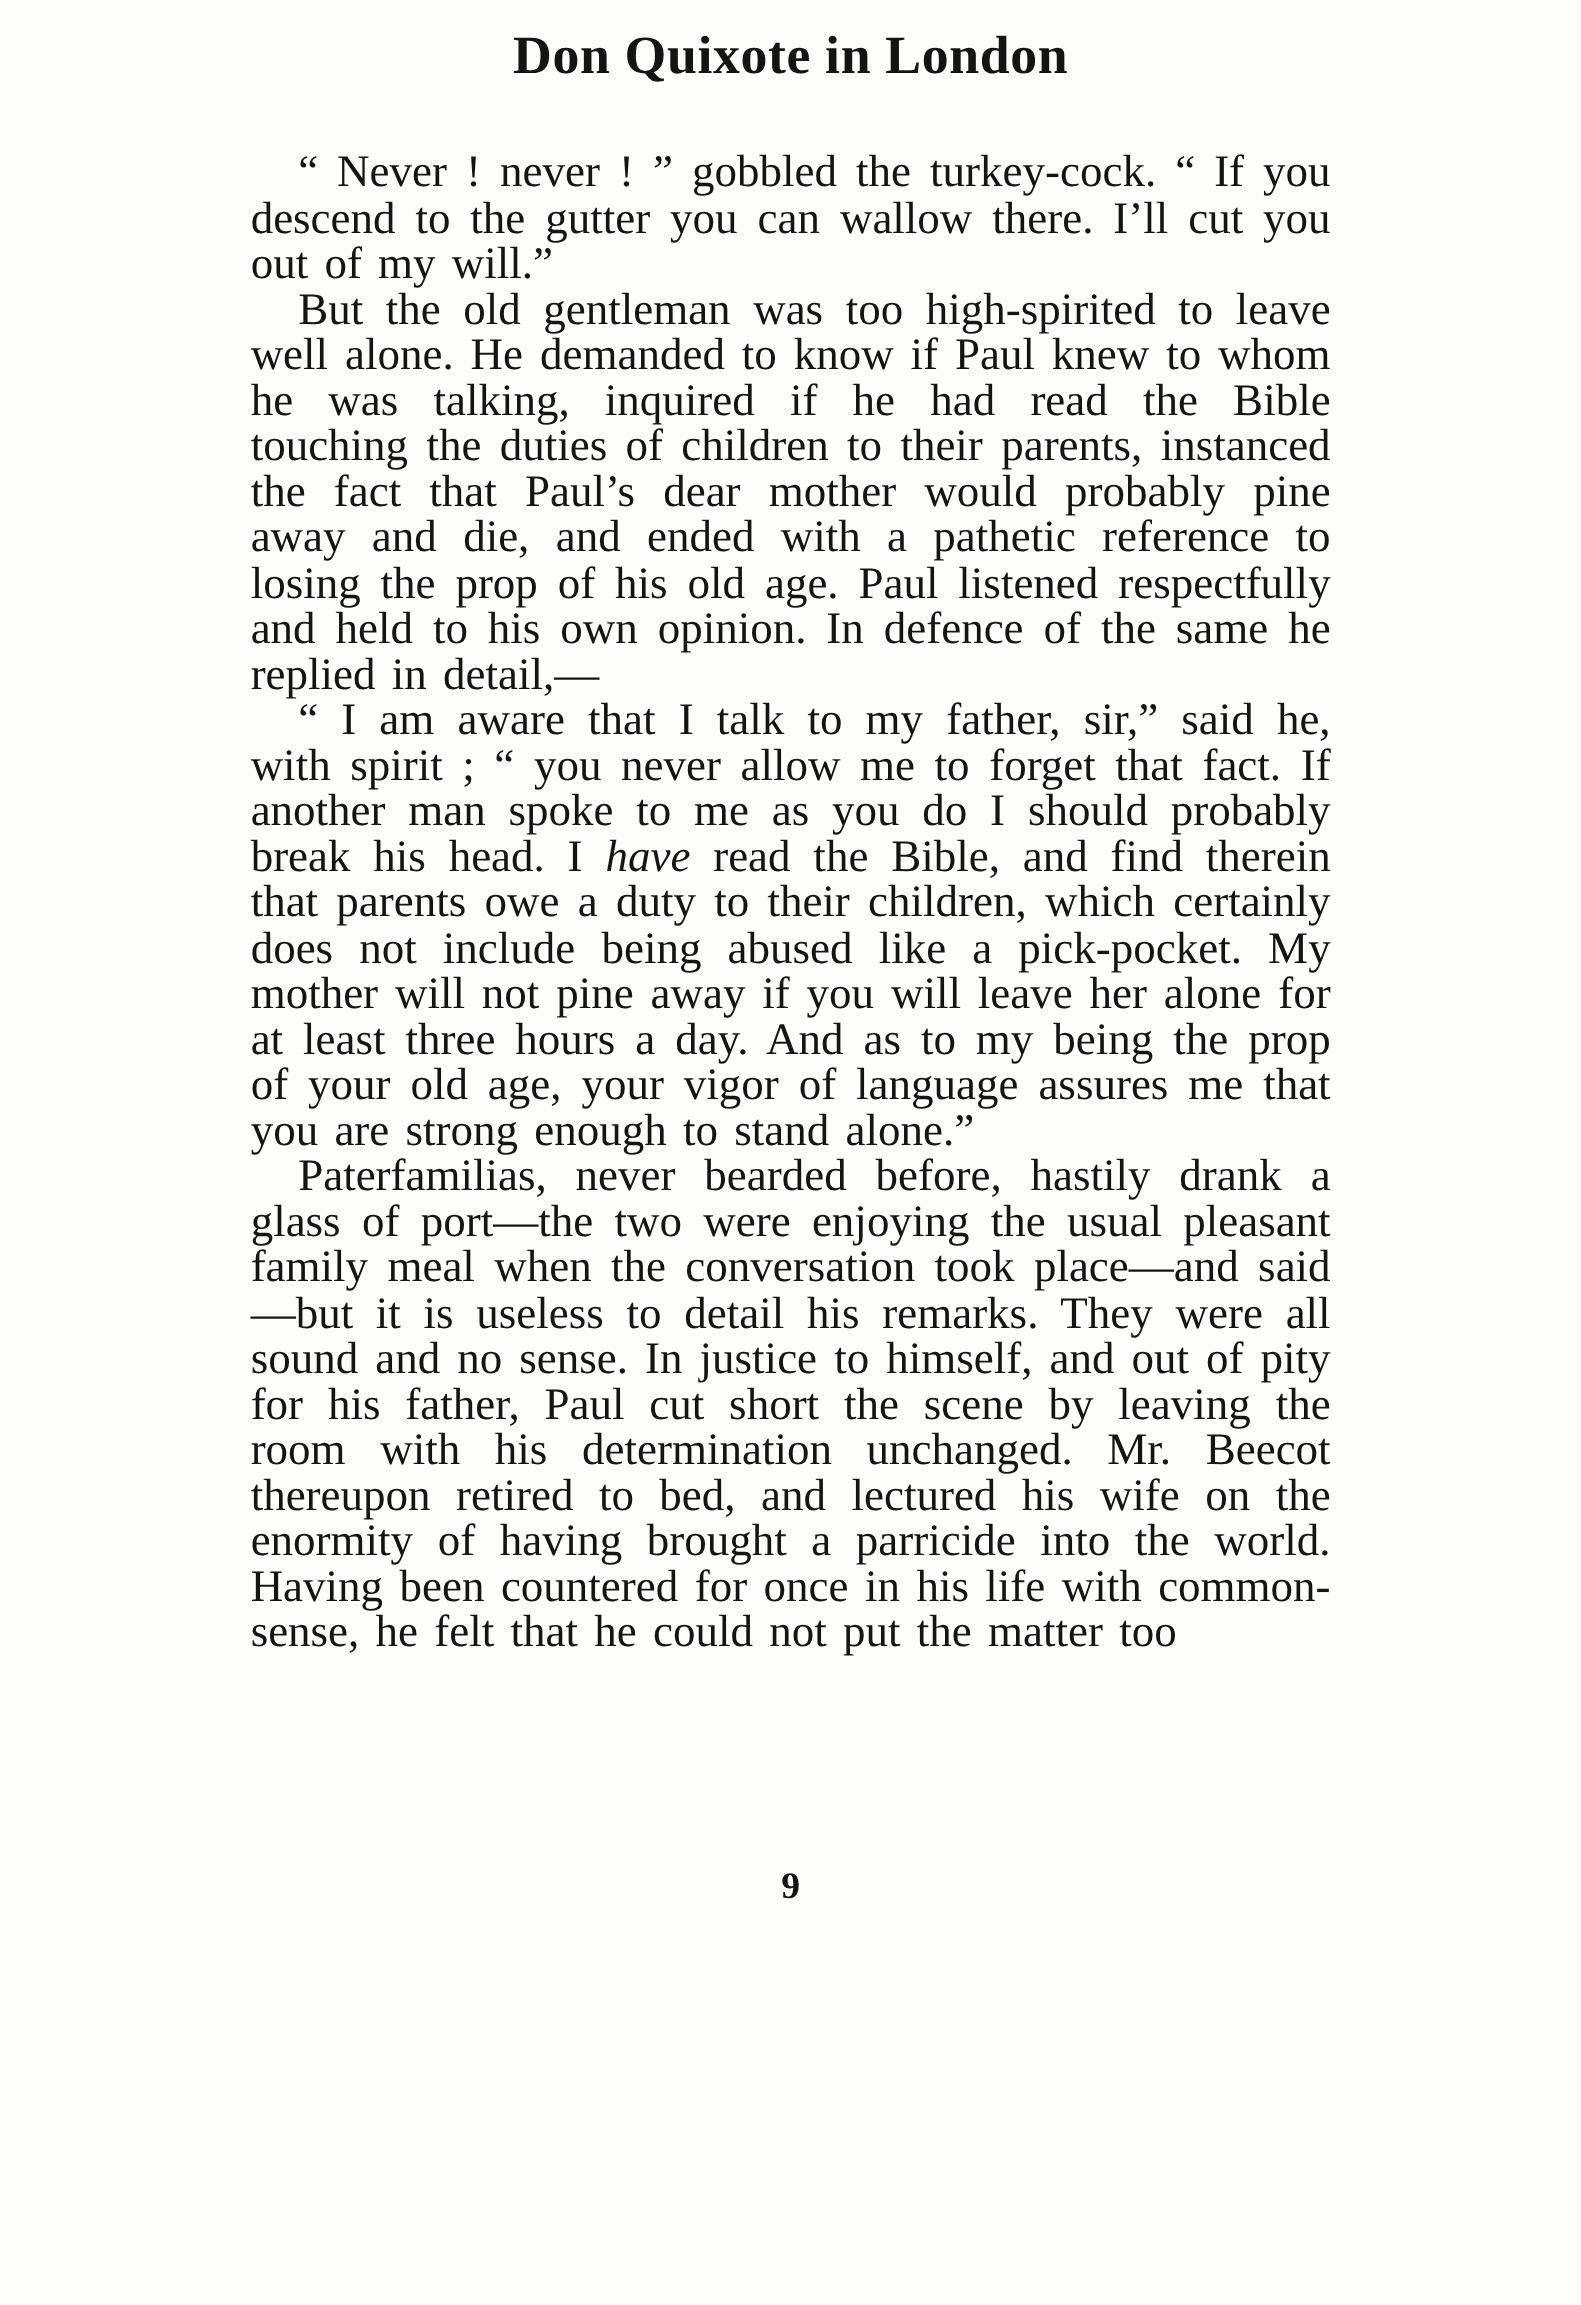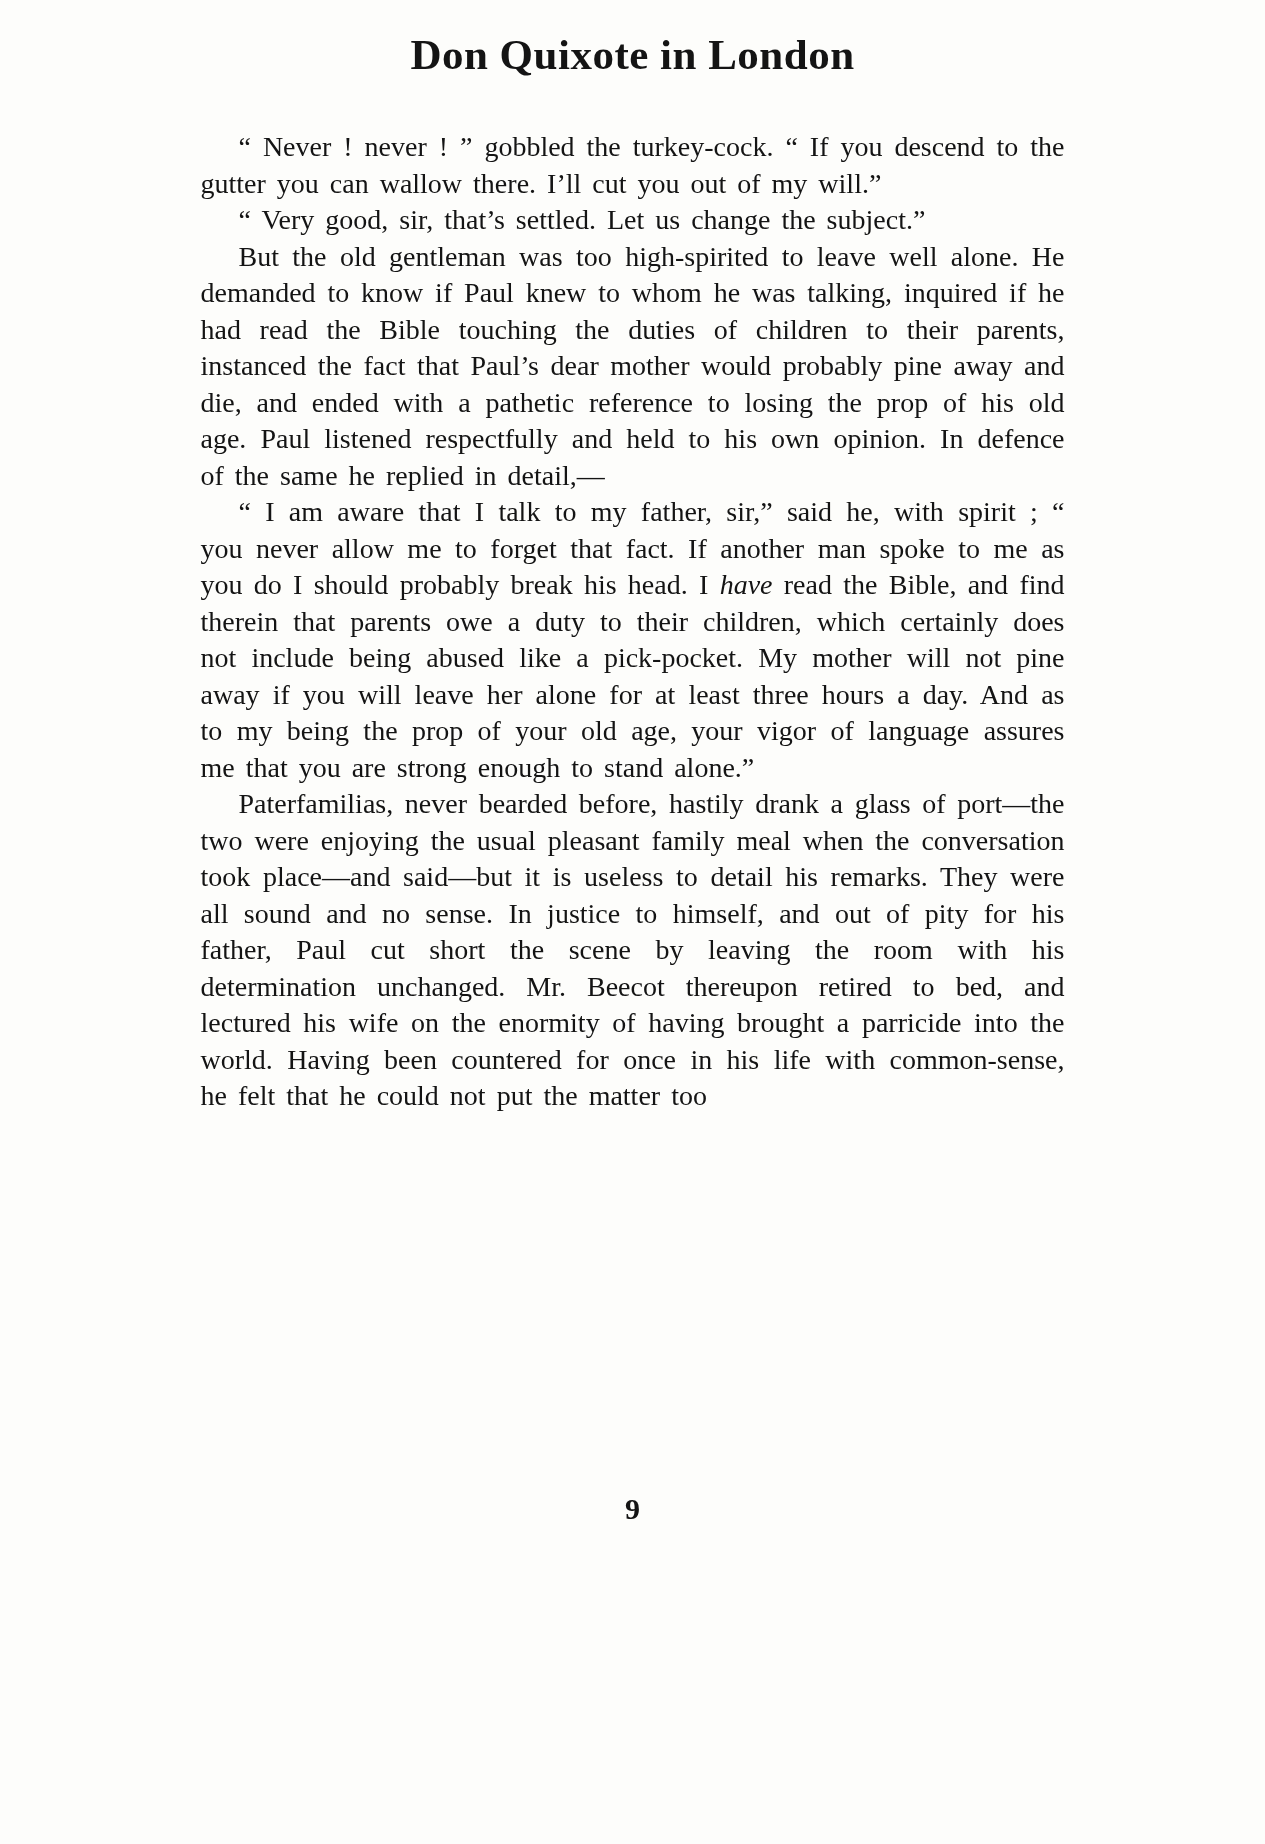--- a/index.html
+++ b/index.html
@@ -7,36 +7,36 @@
     padding: 0;
     background: #e8e8e8;
   }
   .page {
     position: relative;
     width: 1265px;
     height: 1844px;
     margin: 0 auto;
     background: #fdfdfb;
     box-sizing: border-box;
-    padding-top: 24px;
+    padding-top: 14px;
     font-family: "Liberation Serif", "DejaVu Serif", serif;
     color: #141414;
     overflow: hidden;
   }
   .running-title {
     text-align: center;
     font-size: 43px;
     font-weight: 700;
     letter-spacing: 0.5px;
     margin: 6px 0 0 0;
   }
   .text-block {
     width: 864px;
     margin: 50px auto 0 auto;
-    font-size: 28px;
+    font-size: 36px;
     line-height: 36.5px;
     text-align: justify;
     word-spacing: 4px;
   }
   .text-block p {
     margin: 0;
     text-indent: 38px;
   }
   .text-block em {
   }
@@ -54,21 +54,20 @@
 <body>
 
 <div class="page">
 
   <h1 class="running-title">Don Quixote in London</h1>
 
   <div class="text-block">
 
     <p>“ Never !  never ! ”  gobbled the turkey-cock.  “ If you descend to the gutter you can wallow there. I’ll cut you out of my will.”</p>
 
-    <p>“ Very good, sir, that’s settled.  Let us change the subject.”</p>
 
     <p>But the old gentleman was too high-spirited to leave well alone.  He demanded to know if Paul knew to whom he was talking, inquired if he had read the Bible touching the duties of children to their parents, instanced the fact that Paul’s dear mother would probably pine away and die, and ended with a pathetic reference to losing the prop of his old age.  Paul listened respectfully and held to his own opinion.  In defence of the same he replied in detail,—</p>
 
     <p><span>“ I am aware that I talk to my father, sir,” said he, with spirit ; “ you never allow me to forget that fact. If another man spoke to me as you do I should probably break his head.  I </span><em>have</em><span> read the Bible, and find therein that parents owe a duty to their children, which certainly does not include being abused like a pick-pocket.  My mother will not pine away if you will leave her alone for at least three hours a day. And as to my being the prop of your old age, your vigor of language assures me that you are strong enough to stand alone.”</span></p>
 
     <p>Paterfamilias, never bearded before, hastily drank a glass of port—the two were enjoying the usual pleasant family meal when the conversation took place—and said—but it is useless to detail his remarks.  They were all sound and no sense.  In justice to himself, and out of pity for his father, Paul cut short the scene by leaving the room with his determination unchanged.  Mr. Beecot thereupon retired to bed, and lectured his wife on the enormity of having brought a parricide into the world.  Having been countered for once in his life with common-sense, he felt that he could not put the matter too</p>
 
   </div>
 
   <div class="page-number">9</div>

